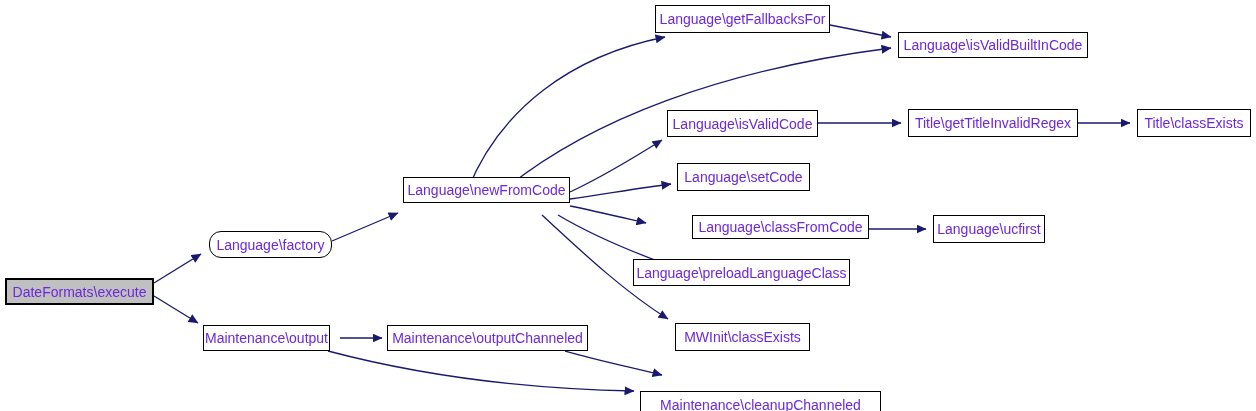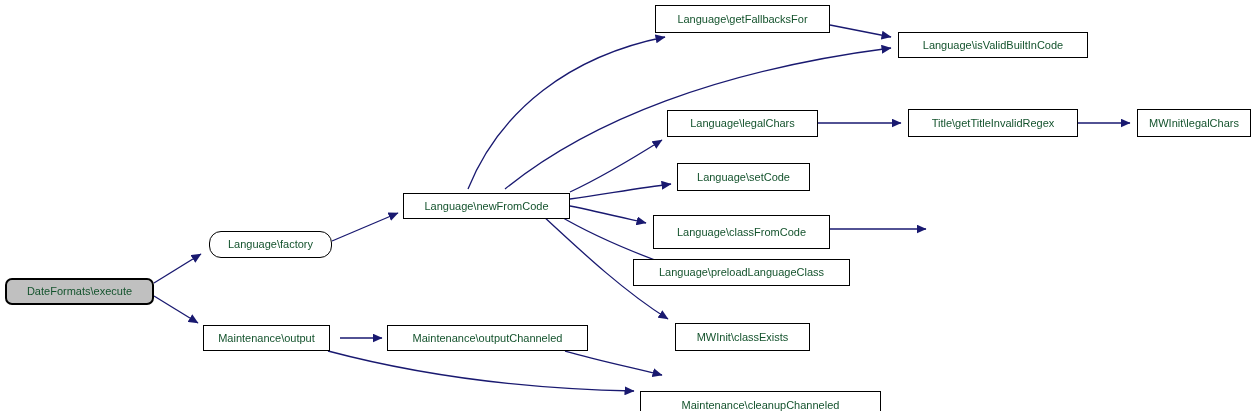--- a/index.html
+++ b/index.html
@@ -25,33 +25,32 @@
   .edges-layer path.edge {
     fill: none;
     stroke: #191970;
     stroke-width: 1.3;
   }
   .node {
     position: absolute;
     box-sizing: border-box;
     border: 1px solid #000000;
     background: #ffffff;
-    color: #14532d;
-    font-size: 11px;
+    color: #6d28d9;
+    font-size: 14px;
     line-height: 1;
     display: flex;
     align-items: center;
     justify-content: center;
     white-space: nowrap;
     cursor: pointer;
   }
   .node.highlighted {
     background: #c0c0c0;
     border-width: 2px;
-    border-radius: 7px;
   }
 </style>
 </head>
 <body>
 
 <div class="canvas">
 
   <svg class="edges-layer" width="1256" height="411" viewBox="0 0 1256 411" xmlns="http://www.w3.org/2000/svg">
     <defs>
       <marker id="arrow" markerWidth="11" markerHeight="9" refX="9.5" refY="4.5" orient="auto" markerUnits="userSpaceOnUse">
@@ -73,26 +72,27 @@
     <path class="edge" d="M558,215 C595,237 635,253 671,266" marker-end="url(#arrow)"></path>
     <path class="edge" d="M542,215 C585,255 625,292 668,319" marker-end="url(#arrow)"></path>
     <path class="edge" d="M818,123 L901,123" marker-end="url(#arrow)"></path>
     <path class="edge" d="M1078,123 L1130,123" marker-end="url(#arrow)"></path>
     <path class="edge" d="M830,229 L926,229" marker-end="url(#arrow)"></path>
   </svg>
 
   <div class="node highlighted" style="left:5px;   top:278px; width:149px; height:27px;">DateFormats\execute</div>
   <div class="node" style="left:209px; top:231px; width:123px; height:27px;border-radius:12px;">Language\factory</div>
   <div class="node" style="left:203px; top:325px; width:127px; height:26px;">Maintenance\output</div>
-  <div class="node" style="left:403px; top:193px; width:167px; height:26px;">Language\newFromCode</div>
+  <div class="node" style="left:403px; top:177px; width:167px; height:26px;">Language\newFromCode</div>
   <div class="node" style="left:387px; top:325px; width:201px; height:26px;">Maintenance\outputChanneled</div>
   <div class="node" style="left:655px; top:5px;   width:175px; height:28px;">Language\getFallbacksFor</div>
   <div class="node" style="left:898px; top:32px;  width:190px; height:26px;">Language\isValidBuiltInCode</div>
-  <div class="node" style="left:667px; top:110px; width:151px; height:27px;">Language\legalChars</div>
+  <div class="node" style="left:667px; top:110px; width:151px; height:27px;">Language\isValidCode</div>
   <div class="node" style="left:908px; top:109px; width:170px; height:28px;">Title\getTitleInvalidRegex</div>
-  <div class="node" style="left:1137px;top:109px; width:114px; height:28px;">MWInit\legalChars</div>
+  <div class="node" style="left:1137px;top:109px; width:114px; height:28px;">Title\classExists</div>
   <div class="node" style="left:677px; top:163px; width:133px; height:28px;">Language\setCode</div>
-  <div class="node" style="left:653px; top:215px; width:177px; height:34px;">Language\classFromCode</div>
+  <div class="node" style="left:692px; top:215px; width:177px; height:24px;">Language\classFromCode</div>
+  <div class="node" style="left:933px; top:215px; width:112px; height:28px;">Language\ucfirst</div>
   <div class="node" style="left:633px; top:259px; width:217px; height:27px;">Language\preloadLanguageClass</div>
   <div class="node" style="left:675px; top:323px; width:135px; height:28px;">MWInit\classExists</div>
   <div class="node" style="left:640px; top:391px; width:241px; height:28px;">Maintenance\cleanupChanneled</div>
 
 </div>
 
 </body></html>

